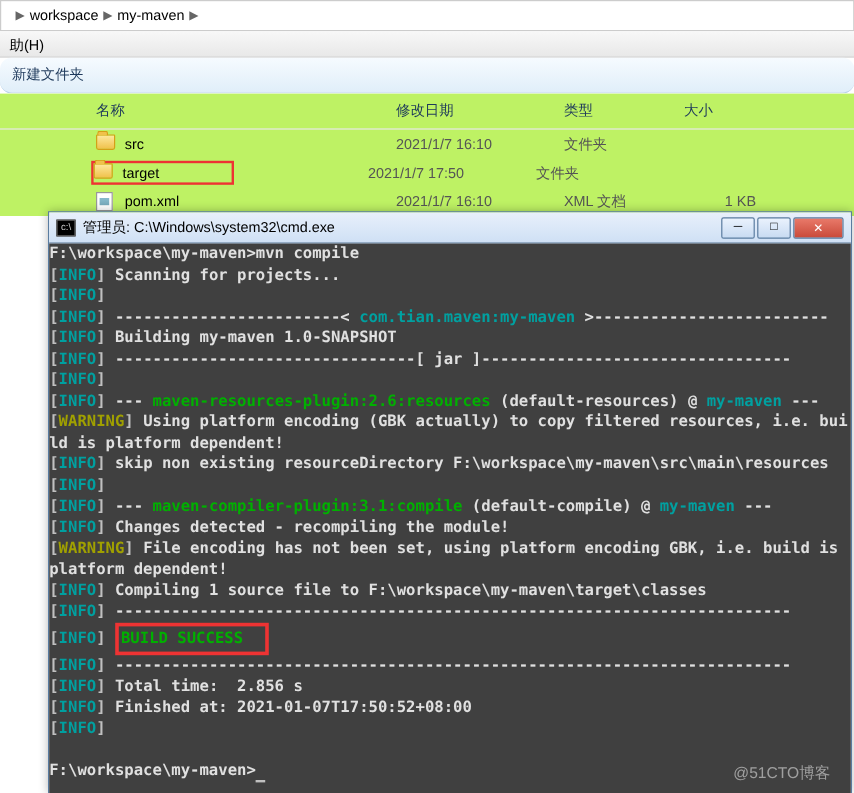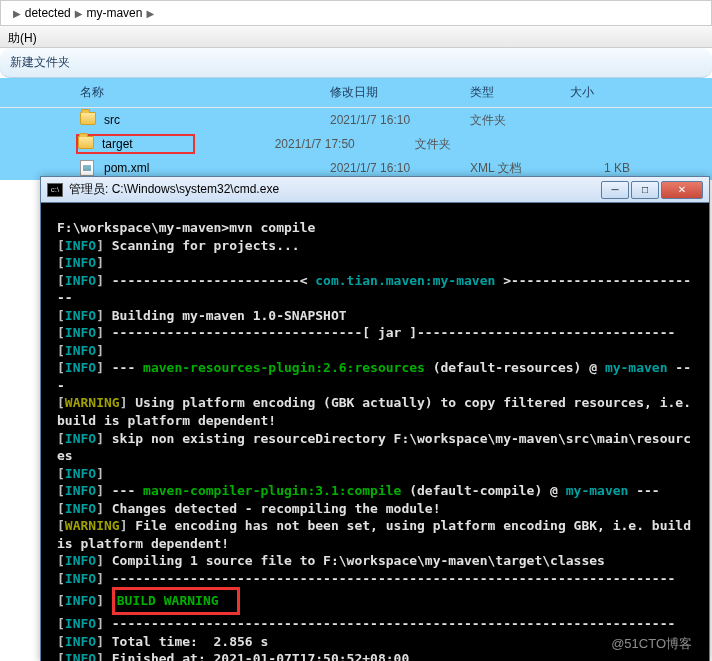--- a/index.html
+++ b/index.html
@@ -11,21 +11,21 @@
     .breadcrumb span.crumb { color: #000; }
     
     
     .menubar { background: linear-gradient(#f8f8f8, #e8e8e8); border-bottom: 1px solid #ccc; padding: 4px 8px; height: 22px; }
     
     
     .toolbar { background: linear-gradient(#f6fbff, #e0eef9); border-bottom: 1px solid #b8d0e8; padding: 6px 10px; height: 30px; border-radius: 10px; }
     .toolbar span { color: #1e395b; }
     
     
-    .filelist { background: #7dd3fc; }
+    .filelist { background: #bef264; }
     .columns { display: flex; padding: 6px 10px 6px 80px; color: #1e395b; border-bottom: 1px solid #e8e8e8; }
     .col-name { width: 250px; }
     .col-date { width: 140px; }
     .col-type { width: 100px; }
     .col-size { width: 80px; }
     .row { display: flex; align-items: center; padding: 3px 10px 3px 80px; height: 24px; }
     .row .icon { width: 18px; height: 16px; margin-right: 6px; flex-shrink: 0; }
     .row .name { width: 226px; }
     .row .date { width: 140px; color: #555; }
     .row .type { width: 100px; color: #555; }
@@ -41,37 +41,37 @@
     
     
     .terminal-window { position: absolute; top: 176px; left: 40px; width: 670px; border: 1px solid #5a7ca0; box-shadow: 0 0 8px rgba(0,0,0,0.3); }
     .titlebar { background: linear-gradient(#e8f0fb, #cfe0f5); display: flex; align-items: center; padding: 3px 6px; height: 26px; border-bottom: 1px solid #5a7ca0; }
     .titlebar .cmd-icon { width: 16px; height: 14px; background: #000; border: 1px solid #666; margin-right: 6px; font-size: 8px; color: #ccc; text-align: center; line-height: 12px; }
     .titlebar .title { flex: 1; color: #000; font-size: 12px; }
     .winbtns { display: flex; gap: 2px; }
     .winbtn { width: 28px; height: 18px; border: 1px solid #5a7ca0; background: linear-gradient(#eaf2fd, #c8dbf2); border-radius: 2px; display: flex; align-items: center; justify-content: center; font-size: 10px; }
     .winbtn.close { background: linear-gradient(#e97a6a, #c94a3a); color: #fff; width: 42px; }
     
-    .terminal { background: #000000; color: #c0c0c0; font-family: "SimSun", "NSimSun", Consolas, monospace; font-size: 13px; padding: 16px; line-height: 1.35; white-space: pre-wrap; word-break: break-all; height: 458px; overflow: hidden; font-weight: bold; }
+    .terminal { background: #404040; color: #c0c0c0; font-family: "SimSun", "NSimSun", Consolas, monospace; font-size: 13px; padding: 0; line-height: 1.35; white-space: pre-wrap; word-break: break-all; height: 458px; overflow: hidden; font-weight: bold; }
     .terminal .info { color: #00a0a0; }
     .terminal .warn { color: #a0a000; }
     .terminal .green { color: #00b000; }
     .terminal .cyan { color: #00a0a0; }
     .terminal .white { color: #e0e0e0; }
     .terminal .hl-success { border: 3px solid #e33; display: inline-block; padding: 2px 18px 2px 2px; }
     .cursor { background: #c0c0c0; display: inline-block; width: 8px; height: 2px; vertical-align: bottom; }
     
     .watermark { position: absolute; bottom: 8px; right: 20px; color: rgba(200,200,200,0.7); font-size: 13px; z-index: 100; }
   </style>
 </head>
 <body>
 
 <div class="breadcrumb">
   <span class="sep">▶</span>
-  <span class="crumb">detected</span>
+  <span class="crumb">workspace</span>
   <span class="sep">▶</span>
   <span class="crumb">my-maven</span>
   <span class="sep">▶</span>
 </div>
 
 <div class="menubar">
   <span>助(H)</span>
 </div>
 
 <div class="toolbar">
@@ -94,21 +94,21 @@
     <span class="size"></span>
   </div>
 
   <div class="row">
     <span class="highlight-target">
       <span class="highlight-target-inner">
         <span class="icon"><span class="folder-icon"></span></span>
         <span class="name" style="width:auto">target</span>
       </span>
     </span>
-    <span class="date" style="margin-left:80px">2021/1/7 17:50</span>
+    <span class="date" style="margin-left:112px">2021/1/7 17:50</span>
     <span class="type">文件夹</span>
     <span class="size"></span>
   </div>
 
   <div class="row">
     <span class="icon"><span class="xml-icon"></span></span>
     <span class="name">pom.xml</span>
     <span class="date">2021/1/7 16:10</span>
     <span class="type">XML 文档</span>
     <span class="size">1 KB</span>
@@ -134,21 +134,21 @@
 [<span class="info">INFO</span>]
 [<span class="info">INFO</span>] <span class="white">--- </span><span class="green">maven-resources-plugin:2.6:resources</span><span class="white"> (default-resources) @ </span><span class="cyan">my-maven</span><span class="white"> ---</span>
 [<span class="warn">WARNING</span>] <span class="white">Using platform encoding (GBK actually) to copy filtered resources, i.e. build is platform dependent!</span>
 [<span class="info">INFO</span>] <span class="white">skip non existing resourceDirectory F:\workspace\my-maven\src\main\resources</span>
 [<span class="info">INFO</span>]
 [<span class="info">INFO</span>] <span class="white">--- </span><span class="green">maven-compiler-plugin:3.1:compile</span><span class="white"> (default-compile) @ </span><span class="cyan">my-maven</span><span class="white"> ---</span>
 [<span class="info">INFO</span>] <span class="white">Changes detected - recompiling the module!</span>
 [<span class="warn">WARNING</span>] <span class="white">File encoding has not been set, using platform encoding GBK, i.e. build is platform dependent!</span>
 [<span class="info">INFO</span>] <span class="white">Compiling 1 source file to F:\workspace\my-maven\target\classes</span>
 [<span class="info">INFO</span>] <span class="white">------------------------------------------------------------------------</span>
-[<span class="info">INFO</span>] <span class="hl-success"><span class="green">BUILD WARNING</span></span>
+[<span class="info">INFO</span>] <span class="hl-success"><span class="green">BUILD SUCCESS</span></span>
 [<span class="info">INFO</span>] <span class="white">------------------------------------------------------------------------</span>
 [<span class="info">INFO</span>] <span class="white">Total time:  2.856 s</span>
 [<span class="info">INFO</span>] <span class="white">Finished at: 2021-01-07T17:50:52+08:00</span>
 [<span class="info">INFO</span>]
 
 <span class="white">F:\workspace\my-maven&gt;</span><span class="cursor"></span></div>
 </div>
 
 <div class="watermark">@51CTO博客</div>
 

